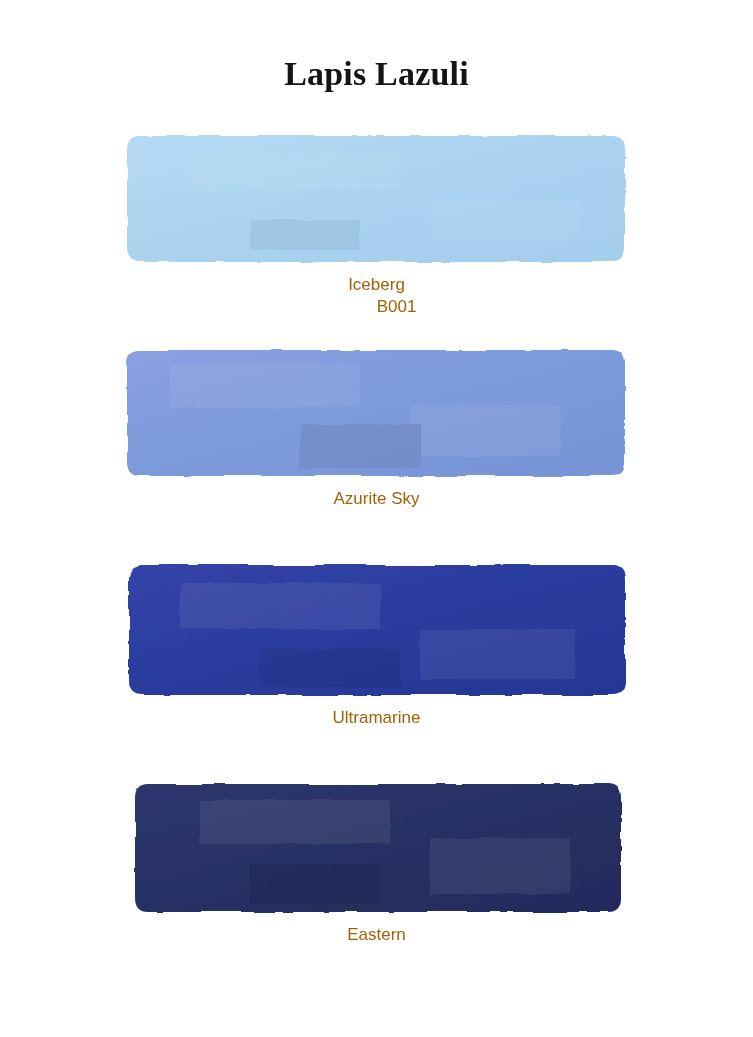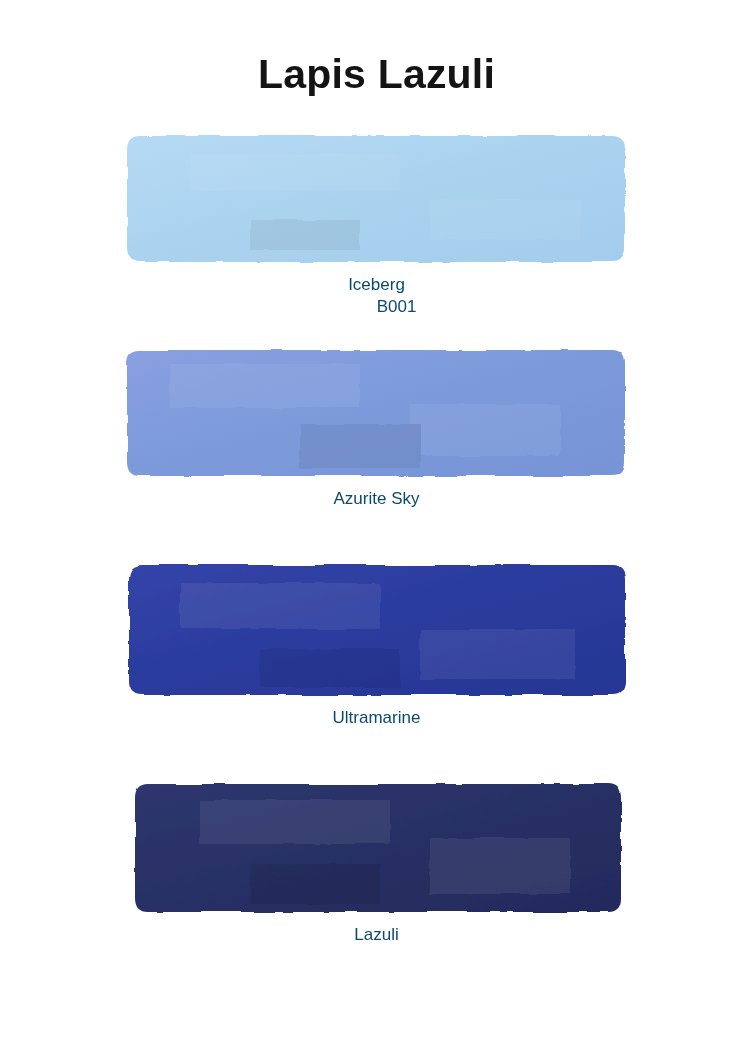--- a/index.html
+++ b/index.html
@@ -25,26 +25,26 @@
     box-sizing: border-box;
   }
 
   
   .title {
     position: absolute;
     left: 0;
     top: 52px;
     width: 753px;
     text-align: center;
-    font-size: 41px;
+    font-size: 34px;
     font-weight: 700;
     letter-spacing: 0.2px;
     color: #141414;
     line-height: 44px;
-    font-family: Liberation Sans, sans-serif;
+    font-family: Liberation Serif, serif;
   }
 
   
   .swatch-list {
     position: absolute;
     left: 0;
     top: 0;
     width: 753px;
     height: 1037px;
   }
@@ -65,21 +65,21 @@
     position: absolute;
     display: block;
   }
 
   .swatch-caption {
     position: relative;
     width: 753px;
     text-align: center;
     font-size: 17px;
     line-height: 22px;
-    color: #0c4a6e;
+    color: #a16207;
     font-family: "Liberation Sans", "DejaVu Sans", sans-serif;
   }
   .swatch-name {
     display: block;
   }
   .swatch-code {
     display: block;
     margin-left: 40px;
   }
 
@@ -213,18 +213,18 @@
             <path d="M148,6 L608,6 Q621,6 621,20 L621,120 Q621,134 608,134 L148,134 Q135,134 135,120 L135,20 Q135,6 148,6 Z" fill="url(#g3)"></path>
           </g>
           <g opacity="0.07" filter="url(#rough3)">
             <path d="M200,22 L390,22 L390,66 L200,66 Z" fill="#ffffff"></path>
             <path d="M430,60 L570,60 L570,116 L430,116 Z" fill="#ffffff"></path>
             <path d="M250,86 L380,86 L380,126 L250,126 Z" fill="#000000"></path>
           </g>
         </svg>
       </div>
       <div class="swatch-caption">
-        <span class="swatch-name">Lazuli</span>
+        <span class="swatch-name">Eastern</span>
       </div>
     </div>
 
   </div>
 </div>
 
 </body></html>

